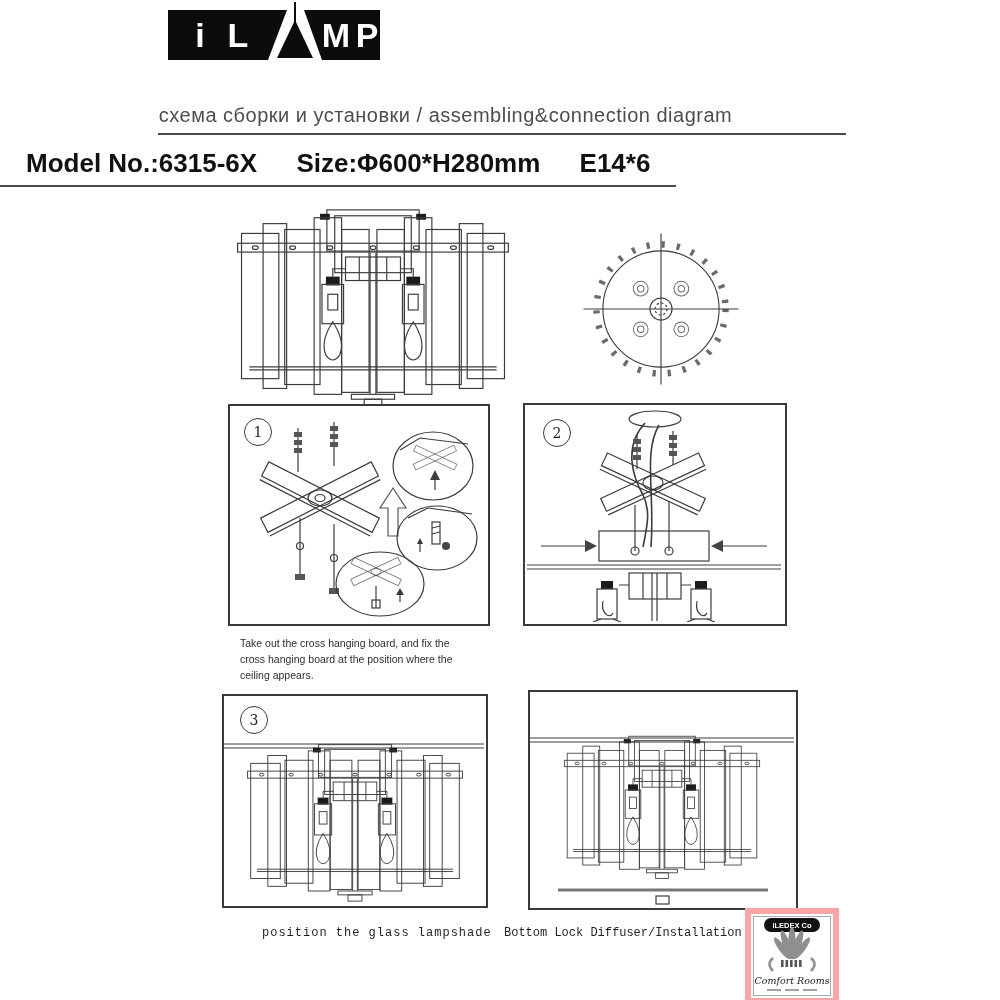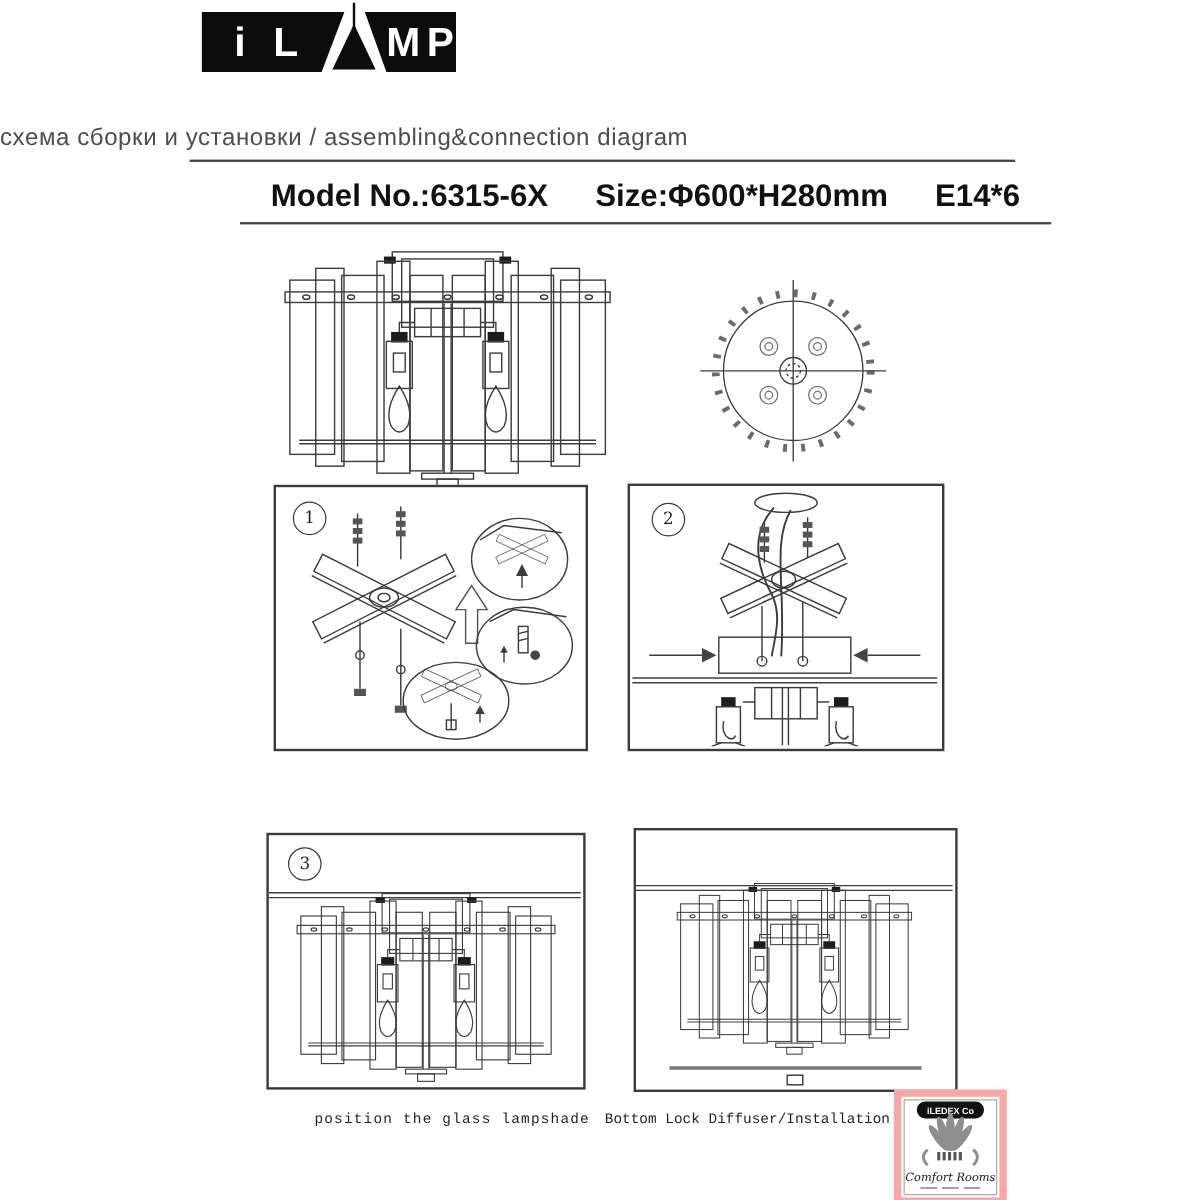--- a/index.html
+++ b/index.html
@@ -1,23 +1,23 @@
 <!DOCTYPE html>
 <html><head>
 <meta charset="utf-8">
 <style>
   html,body{margin:0;padding:0;background:#fff;}
   .page{position:relative;width:1000px;height:1000px;background:#ffffff;overflow:hidden;
         font-family:"Liberation Sans",sans-serif;color:#1a1a1a;}
   .abs{position:absolute;}
   svg{display:block;}
   
-  .title-line{left:0;top:104px;width:891px;text-align:left;font-size:20px;color:#4d4d4d;letter-spacing:.5px;}
+  .title-line{left:0;top:104px;width:891px;text-align:center;font-size:20px;color:#4d4d4d;letter-spacing:.5px;}
   .header-rule{left:158px;top:133px;width:688px;height:2px;background:#4a4a4a;}
-  .model-line{left:0;top:148px;width:876px;text-align:right;}
+  .model-line{left:0;top:148px;width:876px;text-align:left;}
   .model-inner{display:inline-block;border-bottom:2px solid #4a4a4a;padding:0 10px 6px 10px;
                font-size:26px;font-weight:600;color:#111;}
   .model-inner span{margin:0 16px;}
   
   .panel{border:2px solid #3a3a3a;background:#fff;}
   .stepnum{width:26px;height:26px;border:1.4px solid #3a3a3a;border-radius:50%;
            display:flex;align-items:center;justify-content:center;
            font-family:"DejaVu Serif",serif;font-size:14px;color:#222;}
   .caption{font-size:10.5px;line-height:1.5;color:#2e2e2e;}
   .mono-caption{font-family:"Liberation Mono","DejaVu Sans Mono",monospace;font-size:12px;color:#1f1f1f;letter-spacing:1px;}
@@ -281,20 +281,21 @@
         <path d="M78,196 Q76,206 82,210 Q86,212 88,208"></path>
         <path d="M76,214 L68,217 M88,214 L96,217"></path>
         <rect x="170" y="176" width="12" height="8" fill="#1c1c1c" stroke="none"></rect>
         <rect x="166" y="184" width="20" height="30"></rect>
         <path d="M172,196 Q170,206 176,210 Q180,212 182,208"></path>
         <path d="M170,214 L162,217 M182,214 L190,217"></path>
       </g>
     </svg>
   </div>
 
+  <div class="abs caption" style="left:240px;top:636px;width:235px;">Take out the cross hanging board, and fix the cross hanging board at the position where the ceiling appears.</div>
 
   <div class="abs panel" style="left:222px;top:694px;width:262px;height:210px;">
     <div class="abs stepnum" style="left:16px;top:10px;">3</div>
     <svg class="abs" style="left:0;top:0;" width="260" height="208" viewBox="0 0 260 208">
       <g class="line">
         <line x1="0" y1="48" x2="260" y2="48"></line>
           <line x1="0" y1="52" x2="260" y2="52"></line>
         <use href="#sym-chandelier" x="22" y="44" width="218" height="165"></use>
       </g>
     </svg>

